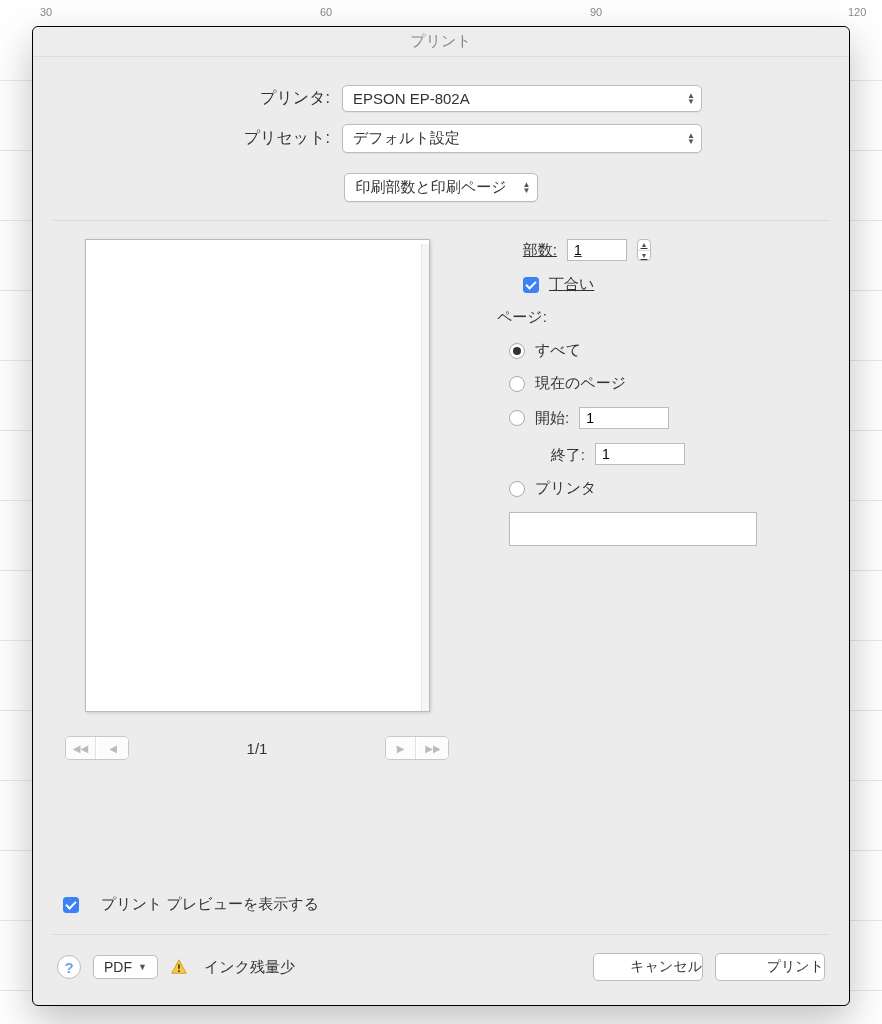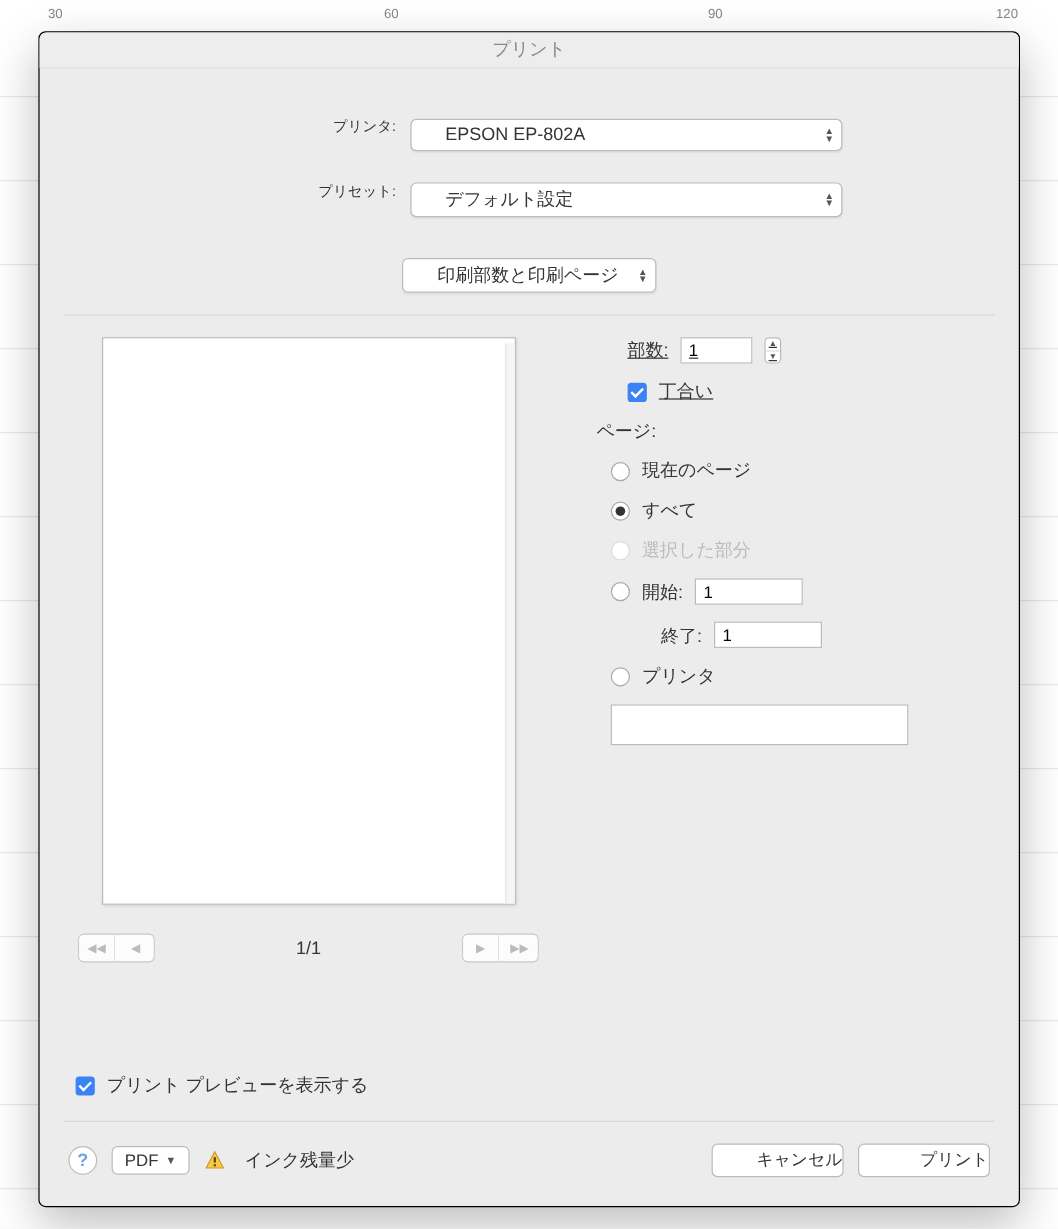--- a/index.html
+++ b/index.html
@@ -65,34 +65,33 @@
       align-items: center;
     }
     .frow {
       display: flex;
       align-items: center;
       gap: 12px;
     }
     .flabel {
       width: 150px;
       text-align: right;
-      font-size: 12px;
+      font-size: 16px;
     }
     .select {
       position: relative;
       background: #fff;
       border: 1px solid #bbb;
       border-radius: 5px;
-      padding: 4px 30px 4px 28px;
+      padding: 4px 30px 4px 10px;
       font-size: 15px;
       box-shadow: 0 1px 1px rgba(0,0,0,0.05);
       cursor: default;
       display: inline-flex;
       align-items: center;
-      margin-top: 14px;
     }
     .select.w360 { width: 360px; }
     .select .arrows {
       position: absolute;
       right: 6px;
       top: 50%;
       transform: translateY(-50%);
       display: flex;
       flex-direction: column;
       line-height: 6px;
@@ -232,21 +231,21 @@
     .radio.disabled { border-color: #ddd; }
     .disabled-text { color: #bbb; }
     .section-label { margin: 8px 0 14px 0; }
     .radios { padding-left: 12px; display: flex; flex-direction: column; gap: 14px; }
     .rinline { display: flex; align-items: center; gap: 10px; }
     .subrow { display: flex; align-items: flex-end; gap: 10px; margin-left: 26px; }
     .note { font-size: 15px; line-height: 1.6; margin-top: 14px; width: 260px; }
     .showprev {
       display: flex;
       align-items: center;
-      gap: 10px;
+      gap: 22px;
       padding: 16px 30px 4px 30px;
       font-size: 15px;
     }
     .footer {
       display: flex;
       align-items: center;
       padding: 18px 24px 24px 24px;
       gap: 12px;
     }
     .help-btn {
@@ -307,21 +306,21 @@
   <div class="bg-line" style="top:780px"></div>
   <div class="bg-line" style="top:850px"></div>
   <div class="bg-line" style="top:920px"></div>
   <div class="bg-line" style="top:990px"></div>
 </div>
 
 <div class="ruler">
   <span style="left:40px">30</span>
   <span style="left:320px">60</span>
   <span style="left:590px">90</span>
-  <span style="left:830px">120</span>
+  <span style="left:848px">120</span>
 </div>
 
 <div class="dialog">
   <div class="titlebar">プリント</div>
 
   <div class="top-form">
     <div class="frow">
       <div class="flabel">プリンタ:</div>
       <div class="select w360">
         <span>EPSON EP-802A</span>
@@ -382,30 +381,26 @@
         </div>
       </div>
       <div class="oprow" style="margin-left:26px;">
         <span class="checkbox checked"></span>
         <span>丁合い</span>
       </div>
 
       <div class="section-label">ページ:</div>
       <div class="radios">
         <div class="rinline">
+          <span class="radio checked"></span>
+          <span>すべて</span>
+        </div>
+        <div class="rinline">
           <span class="radio"></span>
           <span>現在のページ</span>
-        </div>
-        <div class="rinline">
-          <span class="radio checked"></span>
-          <span>すべて</span>
-        </div>
-        <div class="rinline">
-          <span class="radio disabled"></span>
-          <span class="disabled-text">選択した部分</span>
         </div>
         <div class="rinline">
           <span class="radio"></span>
           <span>開始:</span>
           <input class="textinput" style="width: 90px;" value="1">
         </div>
         <div class="subrow">
           <span style="width:50px; text-align:right;">終了:</span>
           <input class="textinput" style="width: 90px;" value="1">
         </div>

